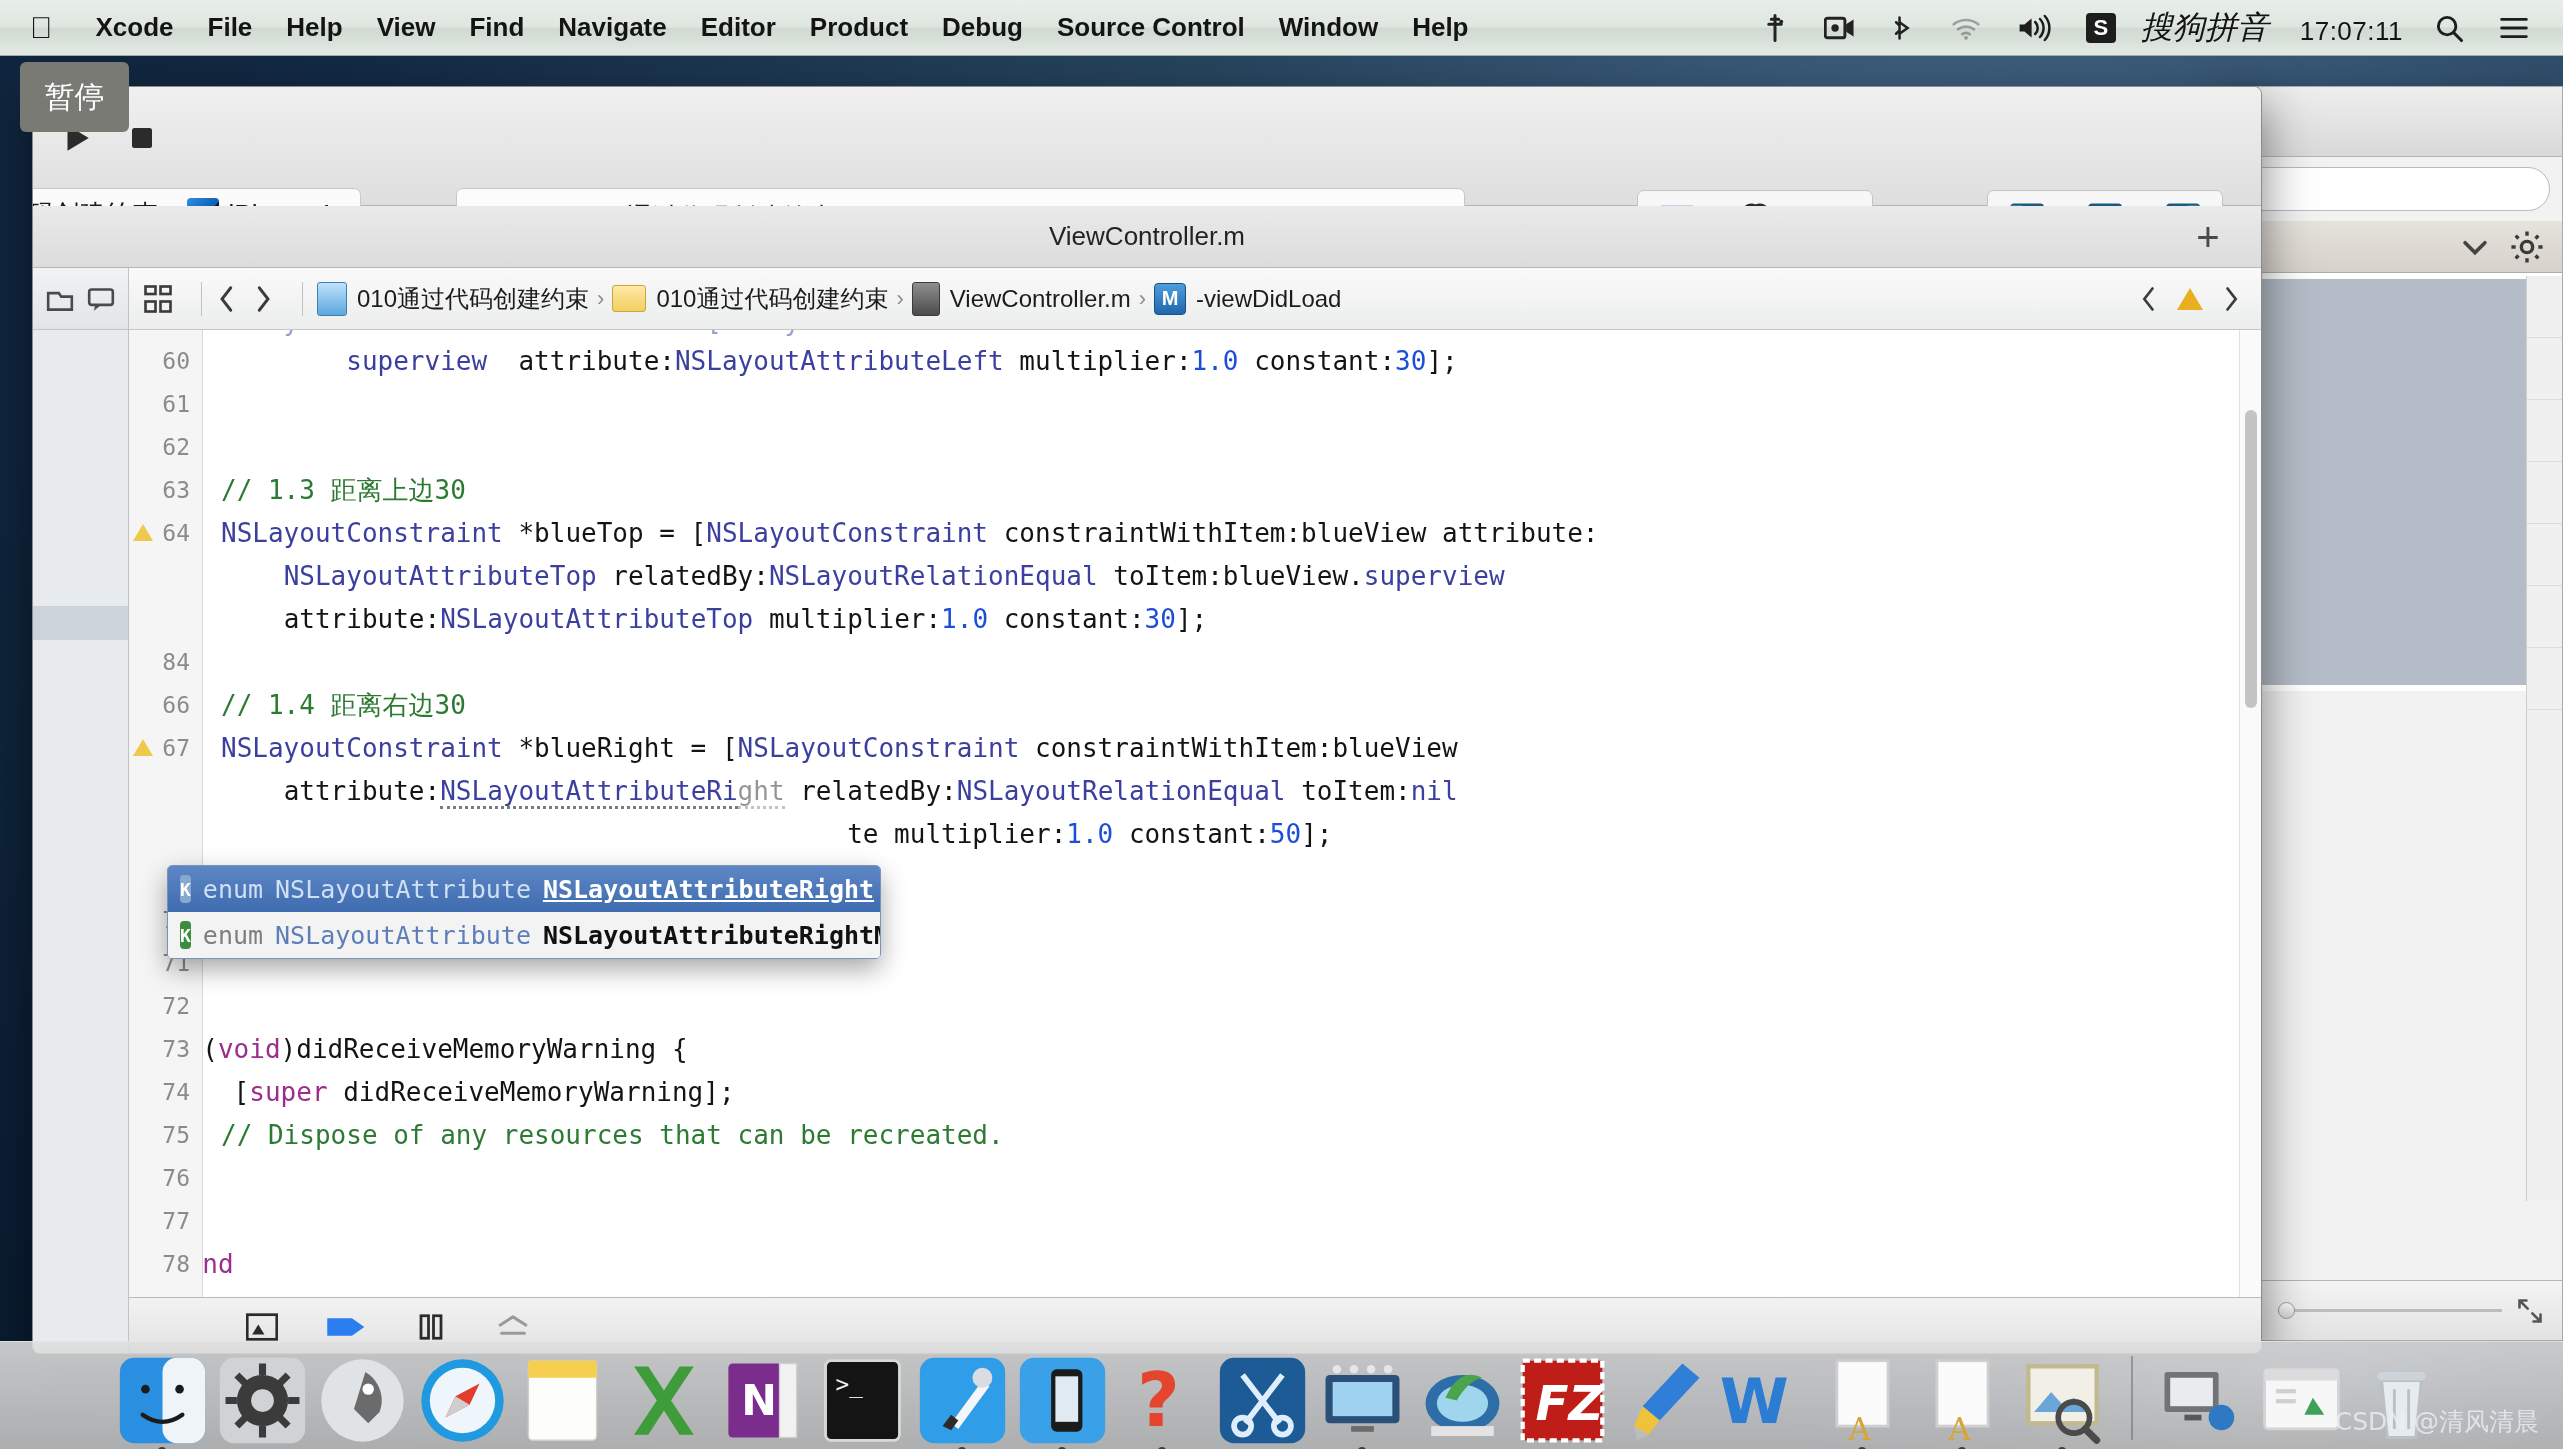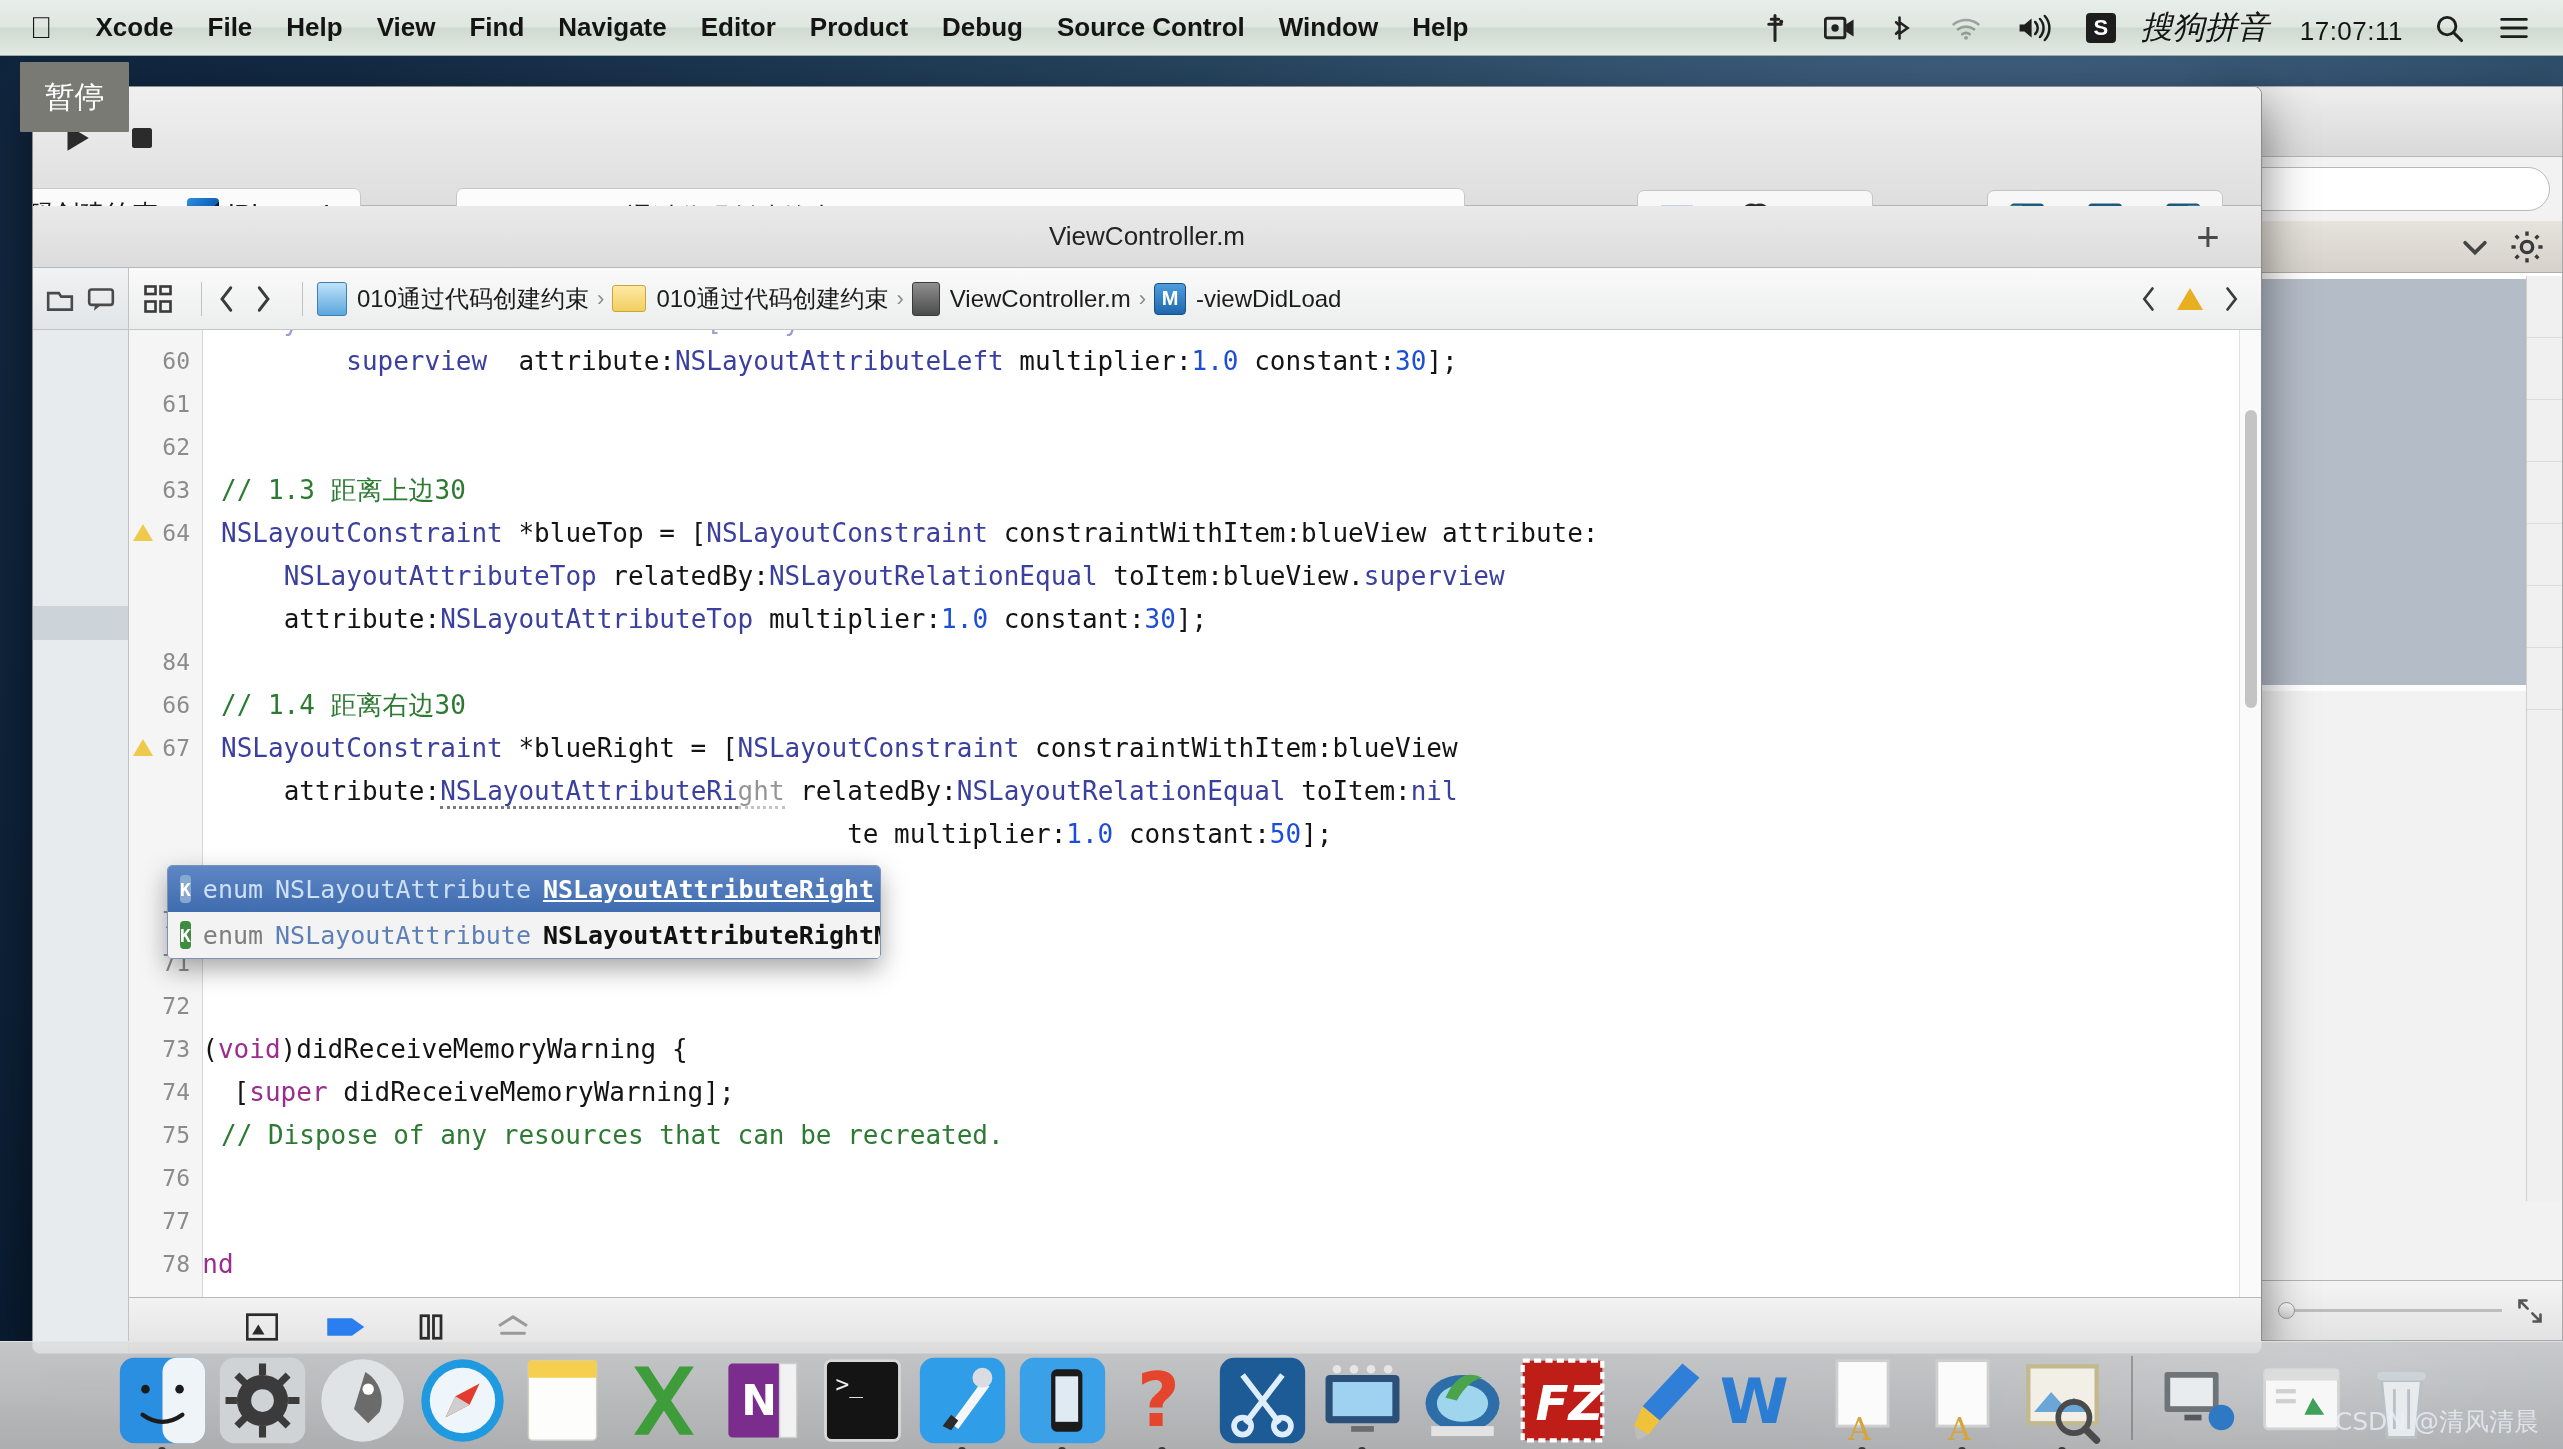--- a/index.html
+++ b/index.html
@@ -254,21 +254,21 @@
     padding-bottom:4px; z-index:50;
   }
   .dicon{ width:91px; height:91px; border-radius:12px; position:relative; }
   .dicon .run{ position:absolute; left:50%; bottom:-9px; margin-left:-4px;
     width:8px;height:8px;border-radius:50%;background:#3a3a3a;}
   .dsep{ width:2px; height:84px; background:rgba(90,90,90,.45); margin:0 14px 6px; }
 
   
   #tooltip{
     position:absolute; left:20px; top:62px; width:109px; height:70px;
-    background:#7a7a75; border-radius:1px; color:#fff; font-size:30px;
+    background:#7a7a75; border-radius:6px; color:#fff; font-size:30px;
     display:flex; align-items:center; justify-content:center; z-index:70;
     font-family:"DejaVu Sans", sans-serif;
   }
 
   
   #wm{
     position:absolute; right:24px; bottom:12px; color:rgba(235,240,248,.78);
     font-size:25px; z-index:80; font-family:"DejaVu Sans", sans-serif;
   }
 </style>

